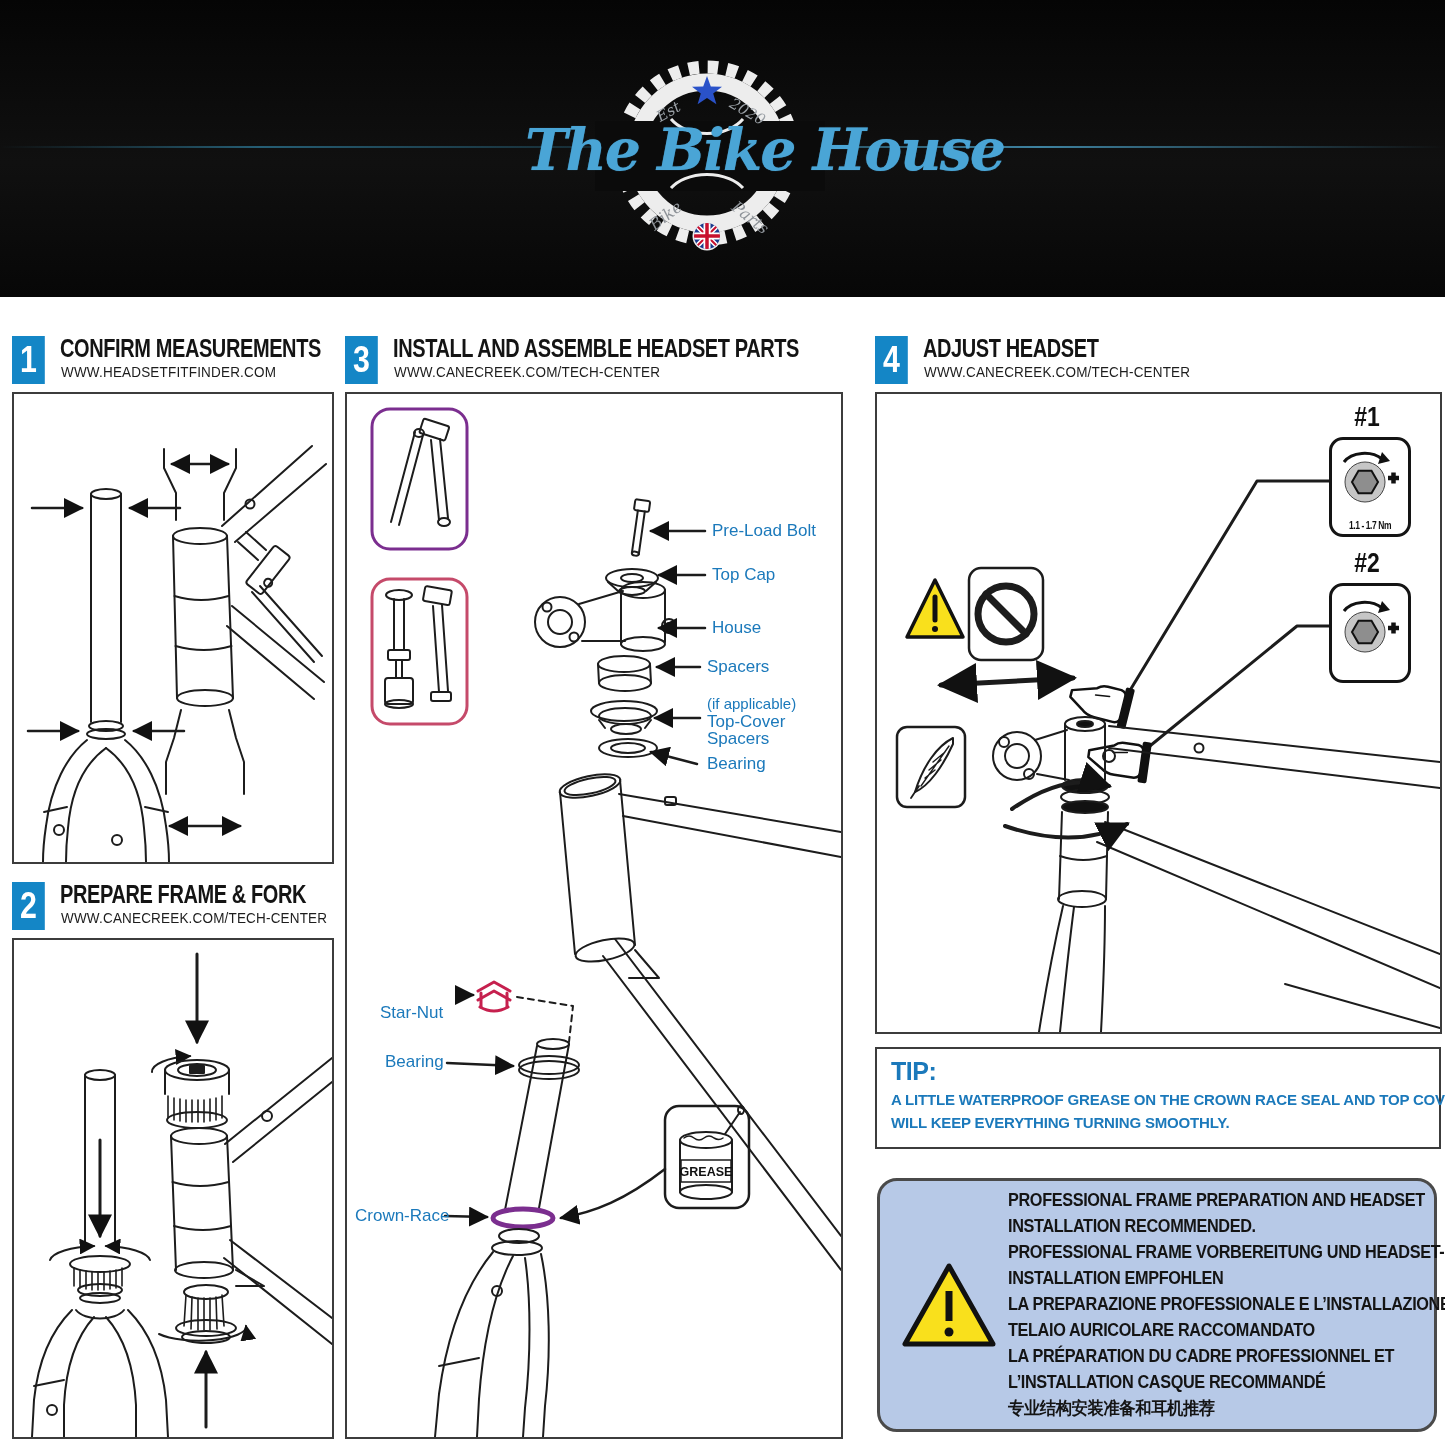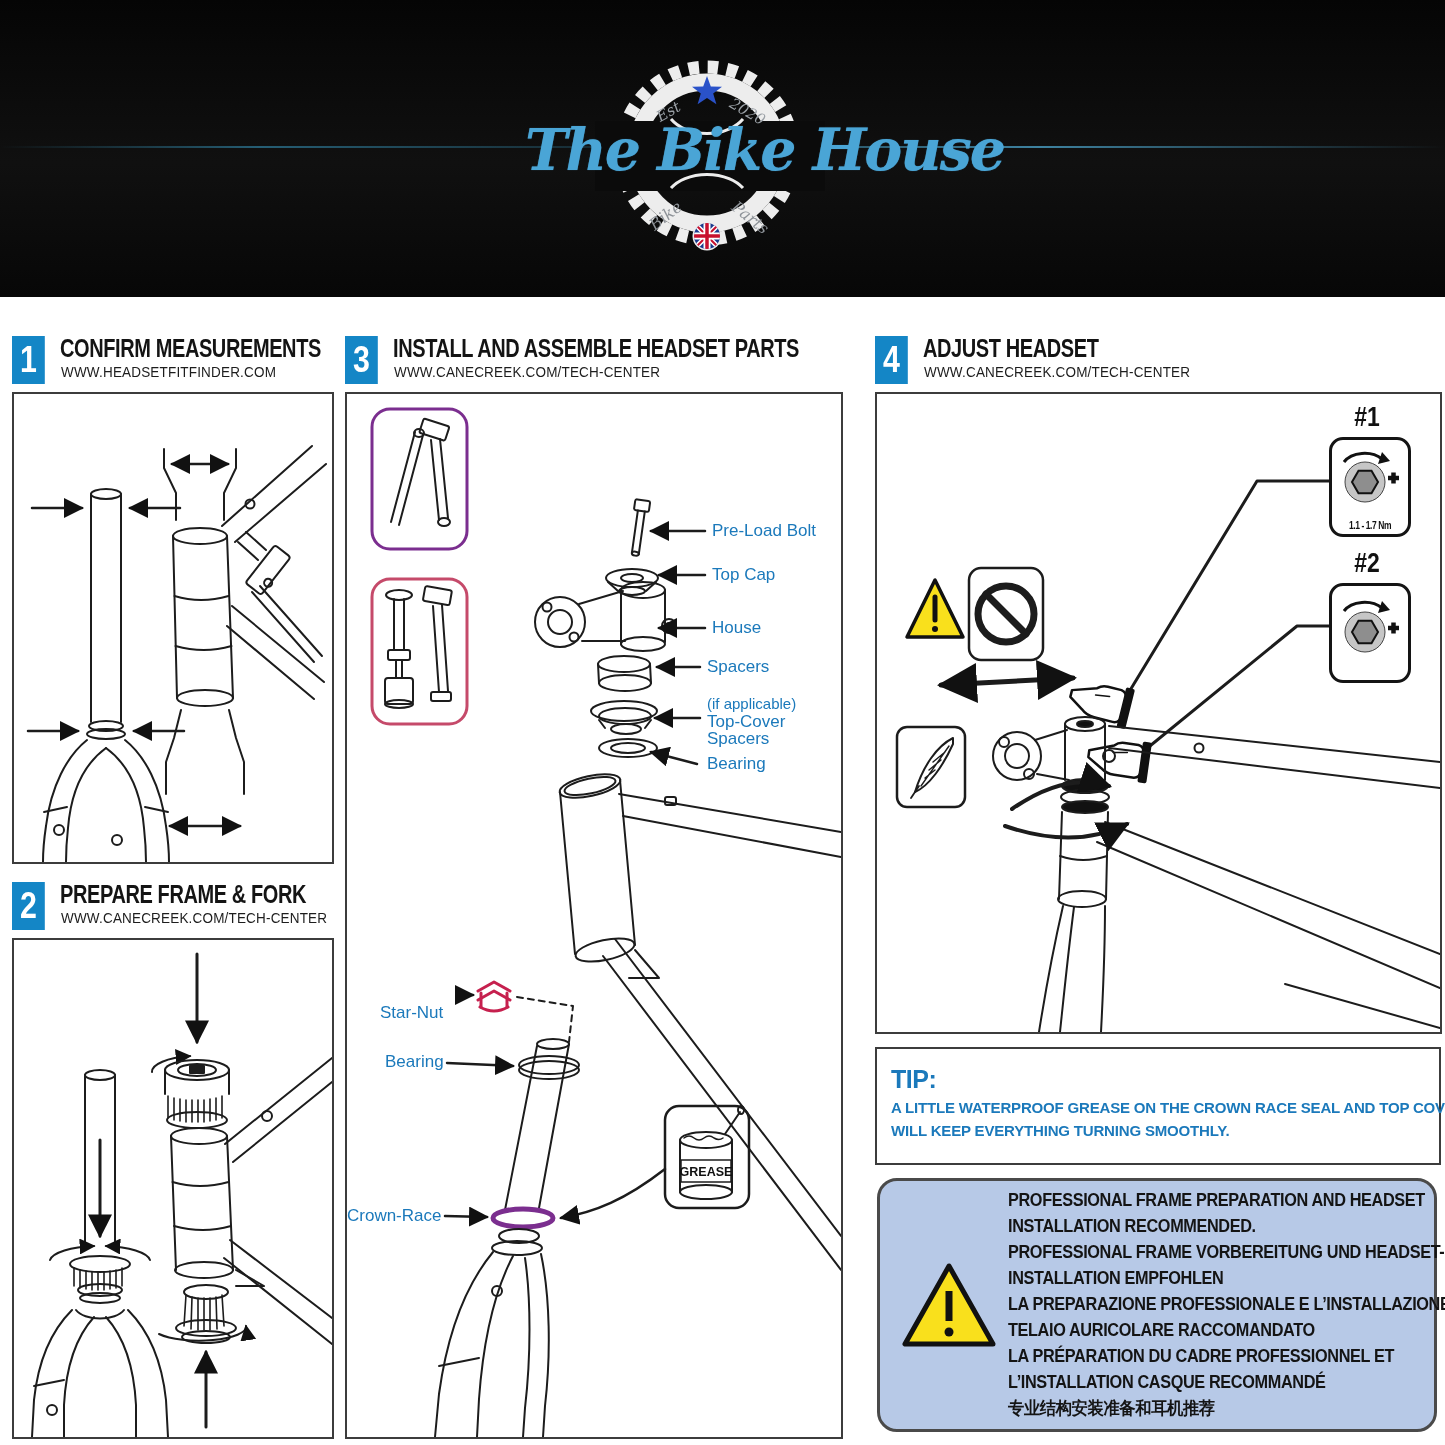--- a/index.html
+++ b/index.html
@@ -36,21 +36,21 @@
   
   .badge-wrap{position:absolute;width:90px;}
   .badge-label{width:90px;text-align:center;font-size:27px;font-weight:bold;color:#111;
      transform:scaleX(.85);transform-origin:center;}
   .badge-box{position:relative;margin:4px 0 16px 7px;width:76px;height:94px;background:#fff;
      border:3px solid #141414;border-radius:14px;}
   .torque{position:absolute;left:0;bottom:3px;width:100%;text-align:center;font-size:10px;
      font-weight:bold;letter-spacing:-.5px;transform:scaleX(.85);color:#111;}
 
   
-  .tip-box{position:absolute;border:2px solid #3c3c3c;background:#fff;padding:16px 14px;}
+  .tip-box{position:absolute;border:2px solid #3c3c3c;background:#fff;padding:8px 14px;}
   .tip-head{color:var(--label-blue,#1b79bb);font-weight:bold;font-size:25px;letter-spacing:-.5px;}
   .tip-line{color:var(--label-blue,#1b79bb);font-weight:bold;font-size:15.5px;margin-top:5px;
      letter-spacing:-.2px;white-space:nowrap;transform:scaleX(.97);transform-origin:left;}
 
   
   .bluebox{position:absolute;background:var(--box-blue,#b7c9e7);border:3px solid #4a4a4a;
      border-radius:20px;display:flex;align-items:center;box-sizing:border-box;padding:3px 10px;}
   .bb-tri{flex:0 0 118px;display:flex;justify-content:center;}
   .bb-lines{flex:1;}
   .bb-line{font-size:17.5px;font-weight:bold;color:#141414;letter-spacing:-.4px;line-height:1.48;
@@ -392,21 +392,21 @@
     <span class="plabel" style="left:365px;top:127px;text-align:right;">Pre-Load Bolt</span>
     <span class="plabel" style="left:365px;top:171px;">Top Cap</span>
     <span class="plabel" style="left:365px;top:224px;">House</span>
     <span class="plabel" style="left:360px;top:263px;">Spacers</span>
     <span class="plabel small" style="left:360px;top:284px;">(if applicable)</span>
     <span class="plabel" style="left:360px;top:318px;">Top-Cover</span>
     <span class="plabel" style="left:360px;top:335px;">Spacers</span>
     <span class="plabel" style="left:360px;top:360px;">Bearing</span>
     <span class="plabel" style="left:33px;top:609px;">Star-Nut</span>
     <span class="plabel" style="left:38px;top:658px;">Bearing</span>
-    <span class="plabel" style="left:0;top:812px;">Crown-Race</span>
+    <span class="plabel" style="left:8px;top:812px;">Crown-Race</span>
   </div>
 
   <div class="panel" style="left:875px;top:392px;width:563px;height:638px;">
     <svg width="563" height="638" viewBox="0 0 563 638" fill="none" stroke="#1c1c1c" stroke-width="2" stroke-linecap="round" stroke-linejoin="round">
       <defs>
         <marker id="a4" viewBox="0 0 10 10" refX="9" refY="5" markerWidth="8" markerHeight="8" orient="auto-start-reverse">
           <path d="M0,0L10,5L0,10z" fill="#111" stroke="none"></path>
         </marker>
         <g id="hand4">
           <path d="M2,12 L26,4 Q30,0 36,0 L50,0 Q56,1 56,7 L56,26 Q56,32 50,33 L30,33 Q22,33 16,28 L2,19 Z" fill="#fff" stroke="#111" stroke-width="2.5"></path>

